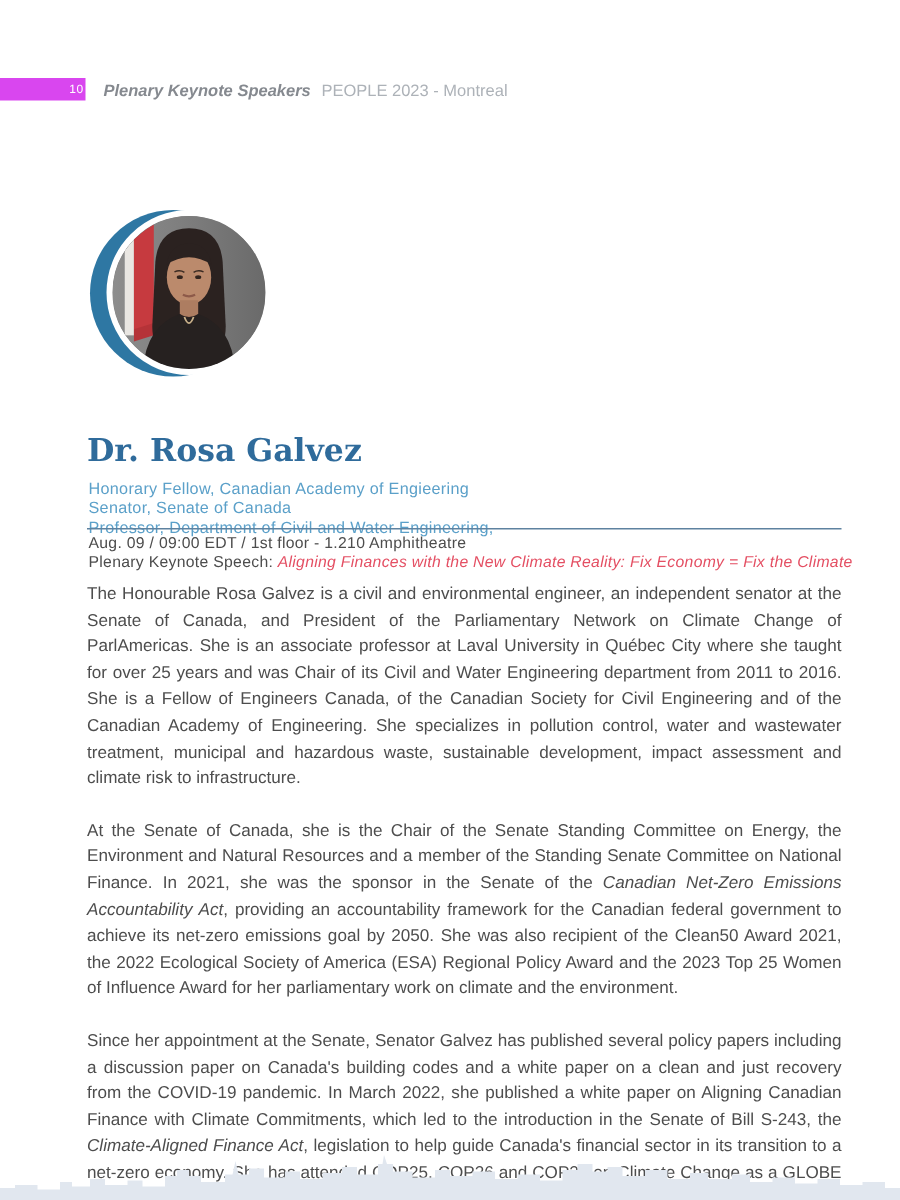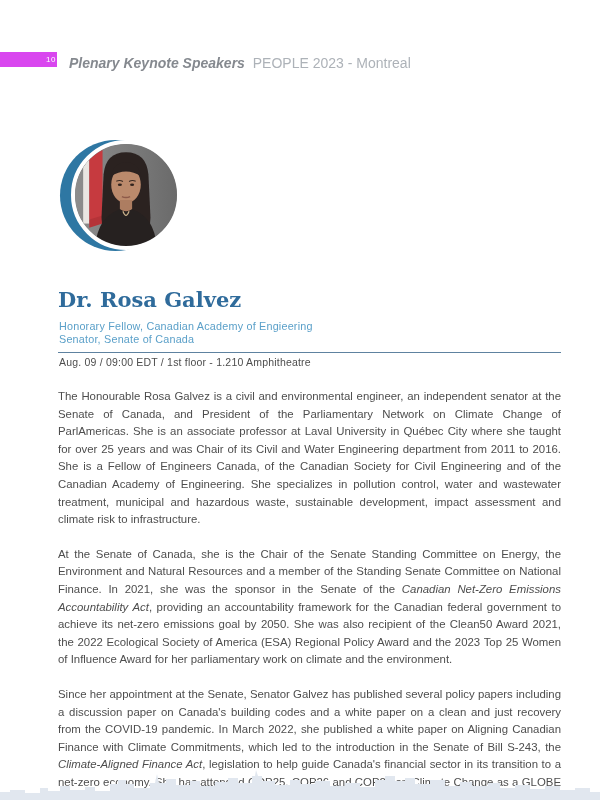--- a/index.html
+++ b/index.html
@@ -17,21 +17,21 @@
     background:#d946ef;
     color:#ffffff;
     font-size:8px;line-height:15px;
     text-align:right;
     padding-right:1px;
     box-sizing:border-box;
     letter-spacing:.5px;
   }
   .header-crumbs{
     position:absolute;top:55px;left:69px;
-    font-size:14px;color:#85898f;
+    font-size:11px;color:#85898f;
     white-space:nowrap;
   }
   .header-crumbs .crumb-main{font-style:italic;font-weight:bold;color:#85898f;}
   .header-crumbs .crumb-suffix{font-style:normal;color:#adb2b8;margin-left:4px;}
   .page-title{
     position:absolute;top:70px;left:57px;
     font-family:"DejaVu Serif", serif;
     font-weight:bold;
     font-size:28px;
     color:#2f6b9b;
@@ -152,26 +152,30 @@
         </g>
       </svg>
     </div>
   </div>
 
   <h2 class="speaker-name">Dr. Rosa Galvez</h2>
 
   <div class="speaker-titles">
     <div>Honorary Fellow, Canadian Academy of Engieering</div>
     <div>Senator, Senate of Canada</div>
+    <div>Professor, Department of Civil and Water Engineering,</div>
   </div>
 
   <div class="divider"></div>
 
   <div class="session-info">Aug. 09 / 09:00 EDT / 1st floor - 1.210 Amphitheatre</div>
 
+  <div class="speech-line">
+    <span>Plenary Keynote Speech:</span><span class="speech-title">Aligning Finances with the New Climate Reality: Fix Economy = Fix the Climate</span>
+  </div>
 
   <div class="bio">
     <p><span>The Honourable Rosa Galvez is a civil and environmental engineer, an independent senator at the Senate of Canada, and President of the Parliamentary Network on Climate Change of ParlAmericas. She is an associate professor at Laval University in Québec City where she taught for over 25 years and was Chair of its Civil and Water Engineering department from 2011 to 2016. She is a Fellow of Engineers Canada, of the Canadian Society for Civil Engineering and of the Canadian Academy of Engineering. She specializes in pollution control, water and wastewater treatment, municipal and hazardous waste, sustainable development, impact assessment and climate risk to infrastructure.</span></p>
     <p><span>At the Senate of Canada, she is the Chair of the Senate Standing Committee on Energy, the Environment and Natural Resources and a member of the Standing Senate Committee on National Finance. In 2021, she was the sponsor in the Senate of the </span><i>Canadian Net-Zero Emissions Accountability Act</i><span>, providing an accountability framework for the Canadian federal government to achieve its net-zero emissions goal by 2050. She was also recipient of the Clean50 Award 2021, the 2022 Ecological Society of America (ESA) Regional Policy Award and the 2023 Top 25 Women of Influence Award for her parliamentary work on climate and the environment.</span></p>
     <p><span>Since her appointment at the Senate, Senator Galvez has published several policy papers including a discussion paper on Canada's building codes and a white paper on a clean and just recovery from the COVID-19 pandemic. In March 2022, she published a white paper on Aligning Canadian Finance with Climate Commitments, which led to the introduction in the Senate of Bill S-243, the </span><i>Climate-Aligned Finance Act</i><span>, legislation to help guide Canada's financial sector in its transition to a net-zero economy. She has attended COP25, COP26 and COP27 on Climate Change as a GLOBE Legislators and Inter-Parliamentary Union panelist advocating for legislative action requiring financial activities align with and support climate commitments.</span></p>
   </div>
 
   <svg class="skyline" viewBox="0 0 600 50" preserveAspectRatio="none">
     <path fill="#e1e7ef" d="M0,50 L0,42 L10,42 L10,40 L25,40 L25,43 L40,43 L40,38 L48,38 L48,41 L60,41 L60,36 L70,36 L70,40 L85,40 L85,37 L95,37 L95,41 L110,41 L110,34 L118,34 L118,30 L126,30 L126,34 L134,34 L134,38 L150,38 L150,33 L155,33 L157,24 L159,33 L166,33 L166,29 L176,29 L176,35 L190,35 L190,31 L200,31 L200,36 L215,36 L215,32 L228,32 L228,28 L238,28 L238,33 L252,33 L252,26 L255,26 L256,20 L258,26 L262,26 L262,31 L275,31 L275,35 L290,35 L290,30 L300,30 L300,34 L315,34 L315,31 L330,31 L330,36 L345,36 L345,33 L360,33 L360,37 L375,37 L375,30 L385,30 L385,26 L395,26 L395,31 L405,31 L405,28 L415,28 L415,34 L430,34 L430,30 L445,30 L445,36 L460,36 L460,32 L472,32 L472,36 L488,36 L488,33 L500,33 L500,38 L515,38 L515,35 L530,35 L530,39 L545,39 L545,36 L560,36 L560,40 L575,40 L575,38 L590,38 L590,42 L600,42 L600,50 Z"></path>
   </svg>

